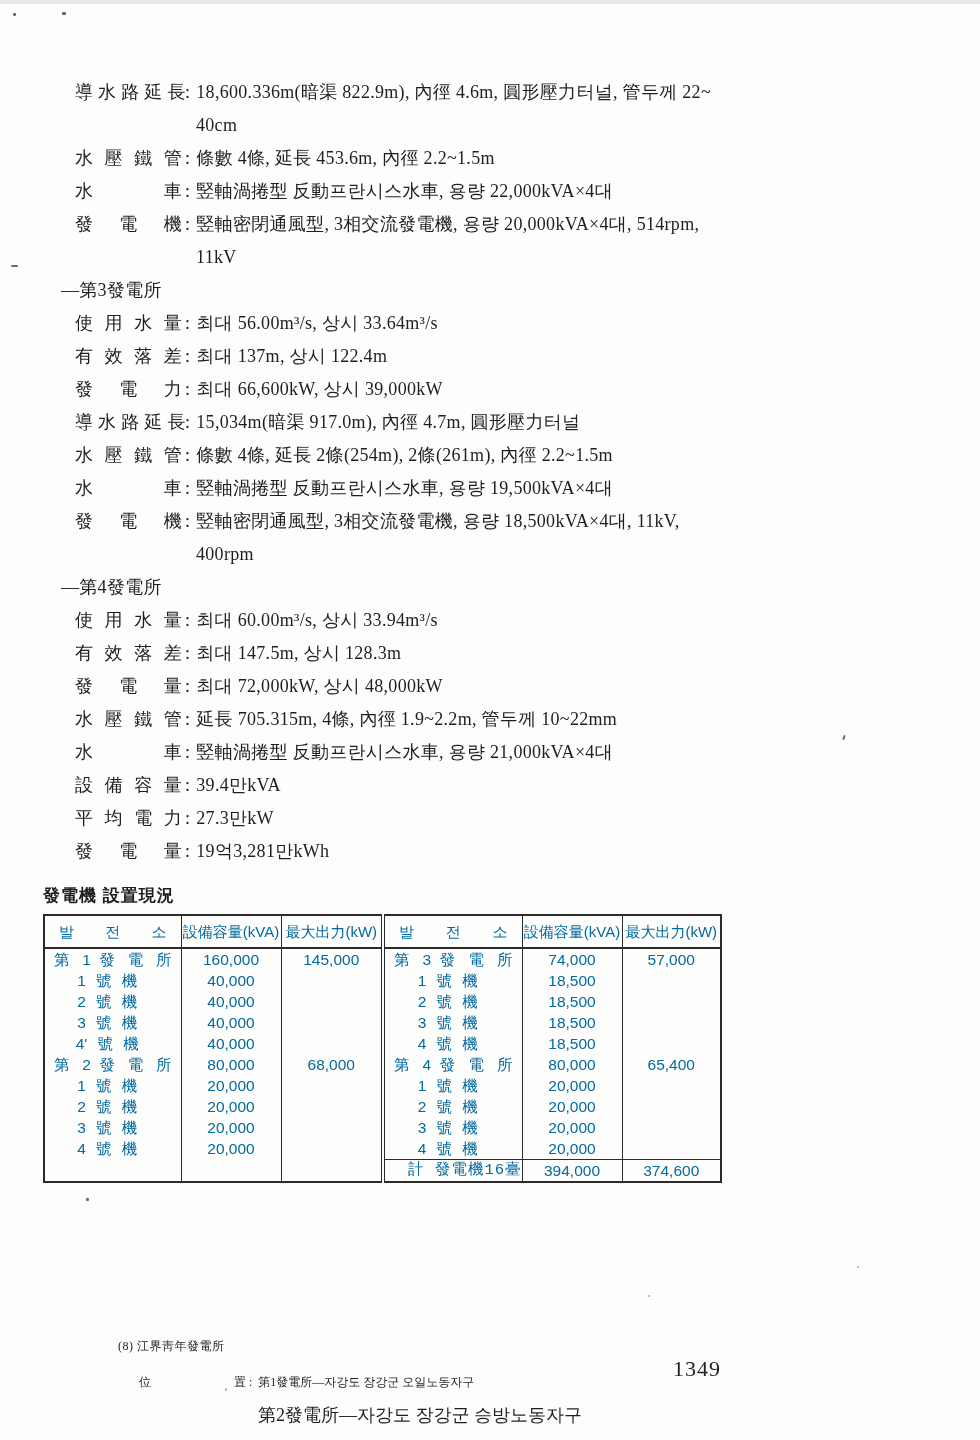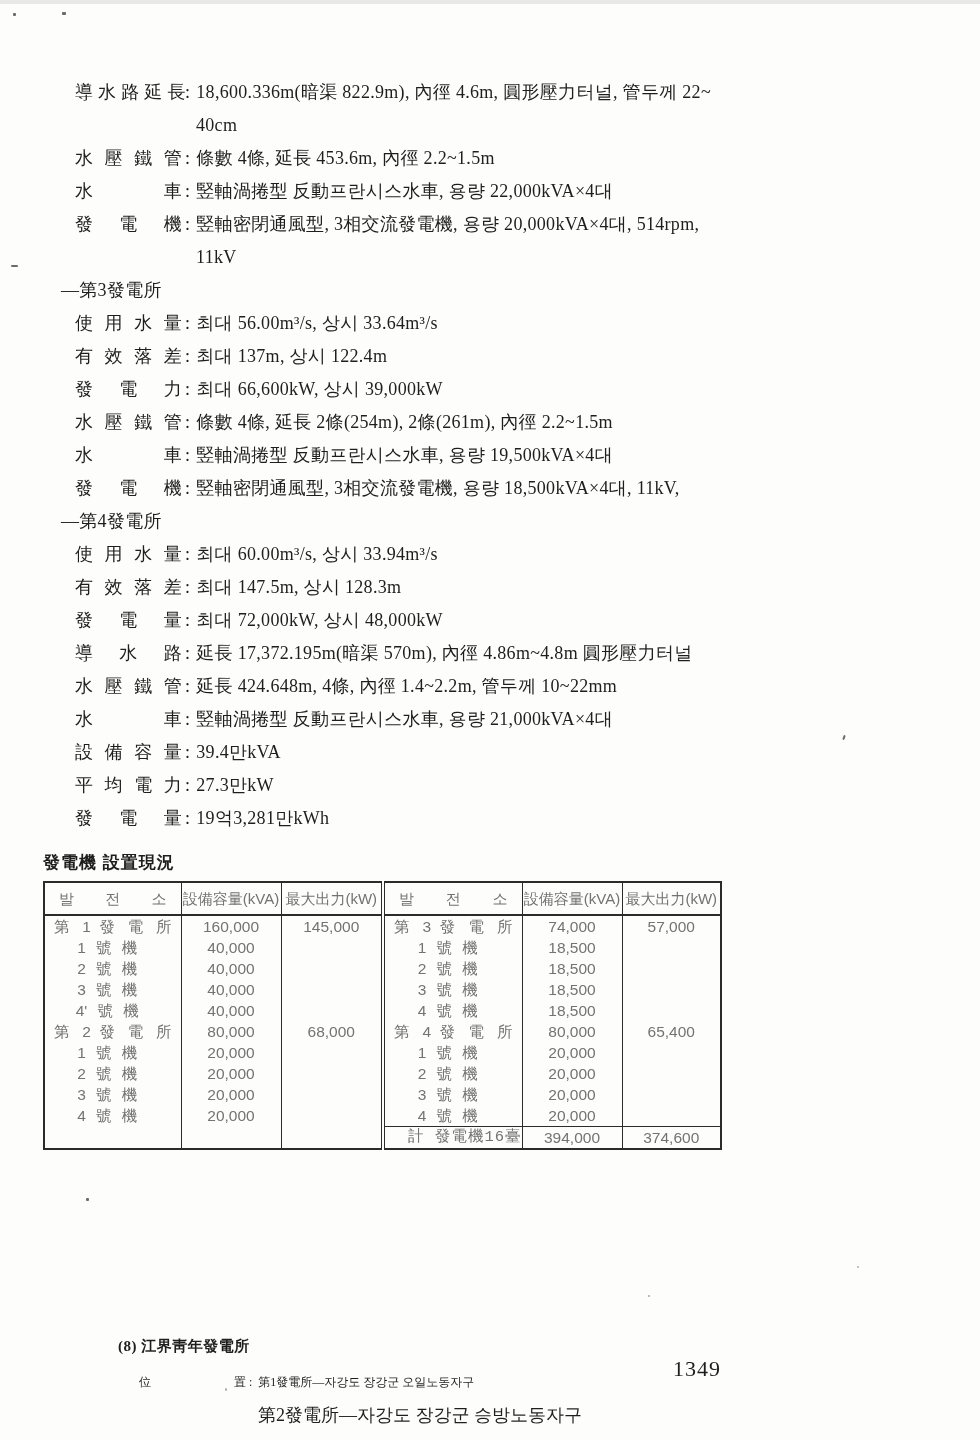--- a/index.html
+++ b/index.html
@@ -17,40 +17,40 @@
   .colon{display:inline-block;margin:0 6px 0 3px;}
   .section-line{margin-left:-14px;}
   .cont-line{padding-left:121px;}
   .table-title{
     margin:16px 0 7px -32px;font-size:17px;font-weight:bold;
     font-family:"Liberation Sans","DejaVu Sans",sans-serif;letter-spacing:1px;
   }
   table.gen-table{
     border-collapse:collapse;table-layout:fixed;width:677px;margin-left:-32px;
     font-family:"Liberation Sans","DejaVu Sans",sans-serif;
-    font-size:15.5px;color:#737373;
+    font-size:15.5px;color:#0369a1;
   }
   table.gen-table{border:2px solid #2b2b2b;}
   .gen-table th,.gen-table td{
     border-left:1px solid #2b2b2b;border-right:1px solid #2b2b2b;
     padding:0;height:21px;line-height:21px;overflow:hidden;white-space:nowrap;
   }
   .gen-table th{
     height:31px;line-height:31px;border-bottom:2px solid #2b2b2b;
     font-weight:normal;font-size:15px;text-align:center;
   }
   .gen-table th.h-station{text-align:justify;text-align-last:justify;padding:0 14px;}
   .gen-table .dbl{border-left:4px double #2b2b2b;}
   .gen-table td.num{text-align:center;}
   .gen-table td.station{text-align:justify;text-align-last:justify;padding:0 9px;}
   .gen-table td.unit{text-align:center;padding-right:11px;word-spacing:6px;}
   .gen-table td.total{text-align:right;letter-spacing:1px;font-family:Liberation Mono, monospace;}
   .gen-table td.topline{border-top:1px solid #2b2b2b;}
   .bottom{position:absolute;left:43px;top:1256px;width:700px;}
-  .b-heading{font-size:15px;font-weight:bold;line-height:28px;letter-spacing:0.5px;}
+  .b-heading{font-size:12px;font-weight:normal;line-height:28px;letter-spacing:0.5px;}
   .pos-line{margin-left:21px;margin-top:6px;height:33px;line-height:33px;font-size:12px;white-space:nowrap;}
   .pos-cont{margin-left:21px;padding-left:119px;height:33px;line-height:33px;font-size:18px;white-space:nowrap;}
   .page-number{position:absolute;left:673px;top:1352px;font-size:22px;letter-spacing:1px;}
   .speck{position:absolute;background:#6a6a68;border-radius:1px;}
 </style>
 </head>
 <body>
 
 <div class="page">
 
@@ -59,29 +59,30 @@
         <div class="line spec-line"><span class="spec-label">導 水 路 延 長</span><span class="colon">:</span><span>18,600.336m(暗渠 822.9m), 內徑 4.6m, 圓形壓力터널, 管두께 22~</span></div>
         <div class="line cont-line">40cm</div>
         <div class="line spec-line"><span class="spec-label">水 壓 鐵 管</span><span class="colon">:</span><span>條數 4條, 延長 453.6m, 內徑 2.2~1.5m</span></div>
         <div class="line spec-line"><span class="spec-label">水 車</span><span class="colon">:</span><span>竪軸渦捲型 反動프란시스水車, 용량 22,000kVA×4대</span></div>
         <div class="line spec-line"><span class="spec-label">發 電 機</span><span class="colon">:</span><span>竪軸密閉通風型, 3相交流發電機, 용량 20,000kVA×4대, 514rpm,</span></div>
         <div class="line cont-line">11kV</div>
         <div class="line section-line">—第3發電所</div>
         <div class="line spec-line"><span class="spec-label">使 用 水 量</span><span class="colon">:</span><span>최대 56.00m³/s, 상시 33.64m³/s</span></div>
         <div class="line spec-line"><span class="spec-label">有 效 落 差</span><span class="colon">:</span><span>최대 137m, 상시 122.4m</span></div>
         <div class="line spec-line"><span class="spec-label">發 電 力</span><span class="colon">:</span><span>최대 66,600kW, 상시 39,000kW</span></div>
+        <div class="line spec-line"><span class="spec-label">導 水 路 延 長</span><span class="colon">:</span><span>15,034m(暗渠 917.0m), 內徑 4.7m, 圓形壓力터널</span></div>
         <div class="line spec-line"><span class="spec-label">水 壓 鐵 管</span><span class="colon">:</span><span>條數 4條, 延長 2條(254m), 2條(261m), 內徑 2.2~1.5m</span></div>
         <div class="line spec-line"><span class="spec-label">水 車</span><span class="colon">:</span><span>竪軸渦捲型 反動프란시스水車, 용량 19,500kVA×4대</span></div>
         <div class="line spec-line"><span class="spec-label">發 電 機</span><span class="colon">:</span><span>竪軸密閉通風型, 3相交流發電機, 용량 18,500kVA×4대, 11kV,</span></div>
+        <div class="line cont-line">400rpm</div>
         <div class="line section-line">—第4發電所</div>
         <div class="line spec-line"><span class="spec-label">使 用 水 量</span><span class="colon">:</span><span>최대 60.00m³/s, 상시 33.94m³/s</span></div>
         <div class="line spec-line"><span class="spec-label">有 效 落 差</span><span class="colon">:</span><span>최대 147.5m, 상시 128.3m</span></div>
         <div class="line spec-line"><span class="spec-label">發 電 量</span><span class="colon">:</span><span>최대 72,000kW, 상시 48,000kW</span></div>
-        <div class="line spec-line"><span class="spec-label">導 水 路</span><span class="colon">:</span><span>延長 17,372.195m(暗渠 570m), 內徑 4.86m~4.8m 圓形壓力터널</span></div>
-        <div class="line spec-line"><span class="spec-label">水 壓 鐵 管</span><span class="colon">:</span><span>延長 424.648m, 4條, 內徑 1.4~2.2m, 管두께 10~22mm</span></div>
+        <div class="line spec-line"><span class="spec-label">水 壓 鐵 管</span><span class="colon">:</span><span>延長 705.315m, 4條, 內徑 1.9~2.2m, 管두께 10~22mm</span></div>
         <div class="line spec-line"><span class="spec-label">水 車</span><span class="colon">:</span><span>竪軸渦捲型 反動프란시스水車, 용량 21,000kVA×4대</span></div>
         <div class="line spec-line"><span class="spec-label">設 備 容 量</span><span class="colon">:</span><span>39.4만kVA</span></div>
         <div class="line spec-line"><span class="spec-label">平 均 電 力</span><span class="colon">:</span><span>27.3만kW</span></div>
         <div class="line spec-line"><span class="spec-label">發 電 量</span><span class="colon">:</span><span>19억3,281만kWh</span></div>
       </div>
 
     <h3 class="table-title">發電機 設置現況</h3>
 
     <table class="gen-table">
       <colgroup>

